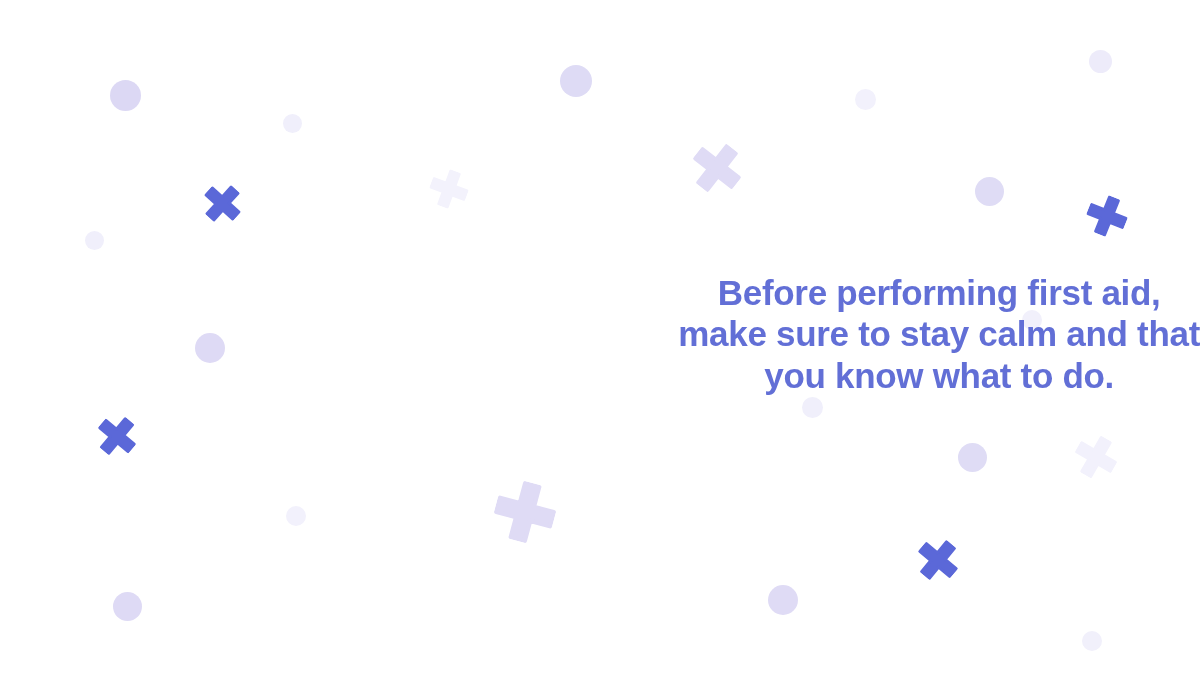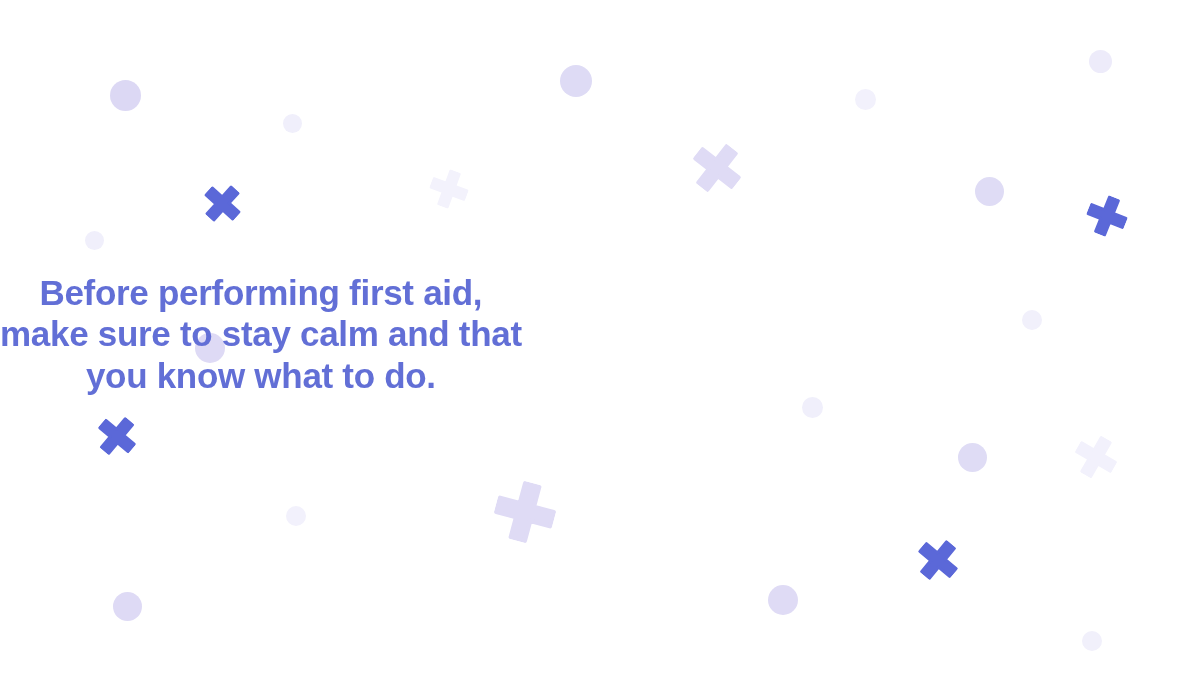--- a/index.html
+++ b/index.html
@@ -34,21 +34,21 @@
     height: 100%;
   }
   
   #headline-wrap {
     position: absolute;
     left: 0;
     right: 0;
     top: 272px;
     display: flex;
     flex-direction: column;
-    align-items: flex-start;
+    align-items: flex-end;
     justify-content: center;
   }
   #headline {
     margin: 0;
     text-align: center;
     font-family: "Liberation Sans", sans-serif;
     font-size: 35px;
     font-weight: 700;
     line-height: 1.18;
     letter-spacing: -0.3px;

